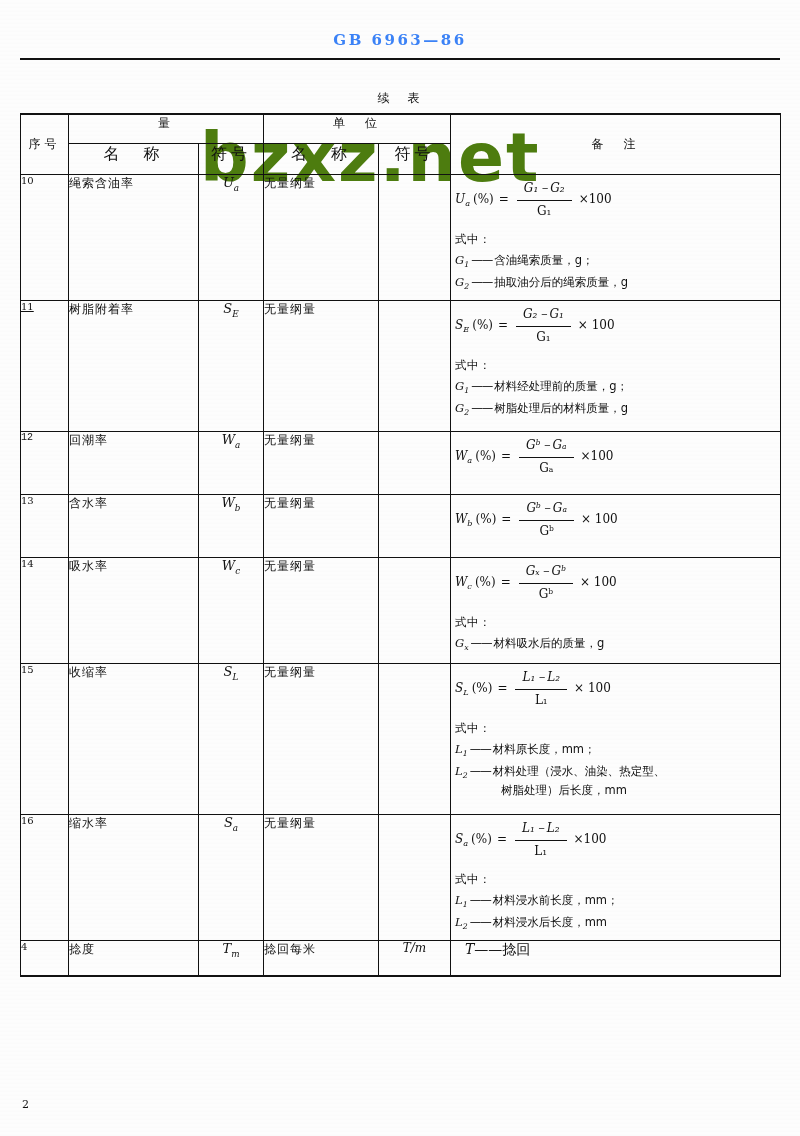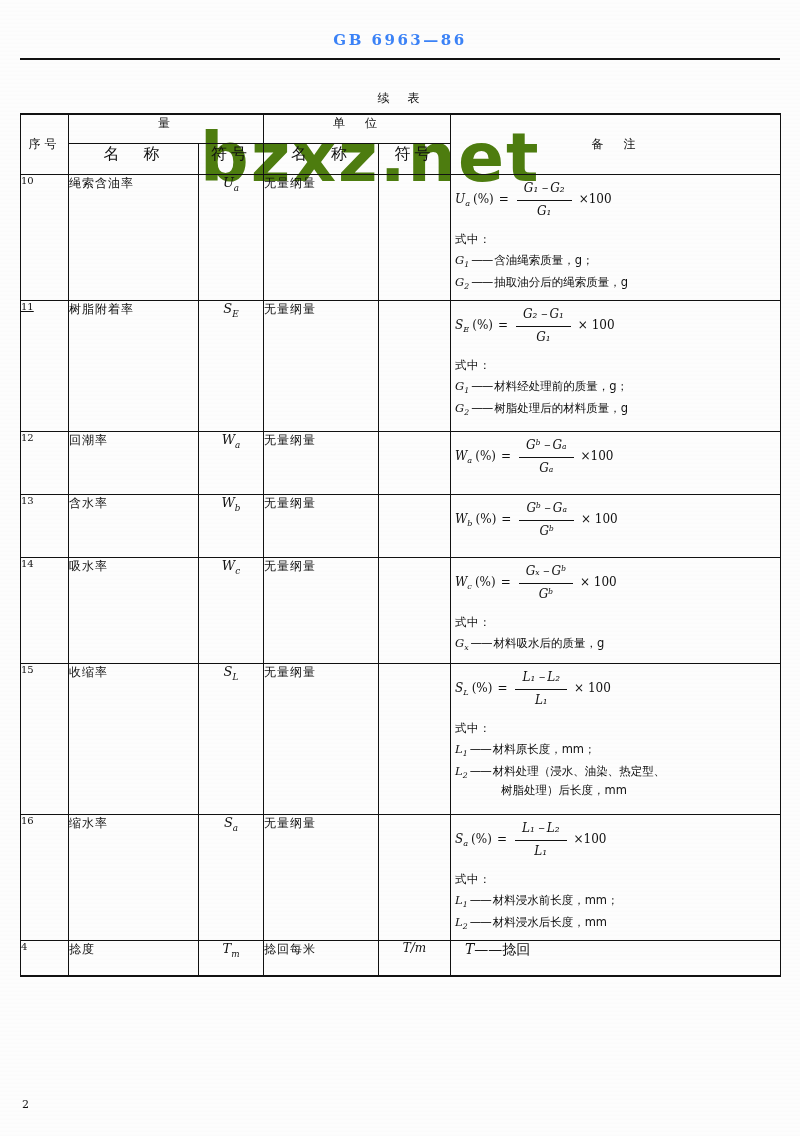--- a/index.html
+++ b/index.html
@@ -162,21 +162,20 @@
     padding:0 7px 1px 7px;
     font-style:italic;
   }
   .frac .bar{
     width:100%;
     height:1px;
     background:#111;
   }
   .frac .den-t{
     padding:1px 7px 0 7px;
-    font-style:italic;
   }
   .mul{margin-left:4px;font-style:normal;}
   .where{
     margin:8px 0 3px 4px;
     font-size:11.5px;
     letter-spacing:0.5px;
   }
   .deff{
     margin:3px 0 3px 4px;
     font-size:11.5px;
@@ -283,21 +282,21 @@
                   <span class="den-t">G₁</span>
                 </span>
                 <span class="mul">× 100</span>
               </div>
               <div class="where">式中：</div>
               <div class="deff"><span class="v">G<sub>1</sub></span><span class="dash">——</span>材料经处理前的质量，g；</div>
               <div class="deff"><span class="v">G<sub>2</sub></span><span class="dash">——</span>树脂处理后的材料质量，g</div>
             </td>
           </tr>
           <tr>
-            <td class="num" style="height: 62px;">12</td>
+            <td class="num" style="height: 62px; font-family: Liberation Mono, monospace;">12</td>
             <td class="nm">回潮率</td>
             <td class="sym">W<sub>a</sub></td>
             <td class="unm">无量纲量</td>
             <td class="usym"></td>
             <td class="note">
               <div class="eq">
                 <span class="lhs">W<sub>a</sub></span>
                 <span class="pct">(%)</span>
                 <span class="rel">=</span>
                 <span class="frac">

